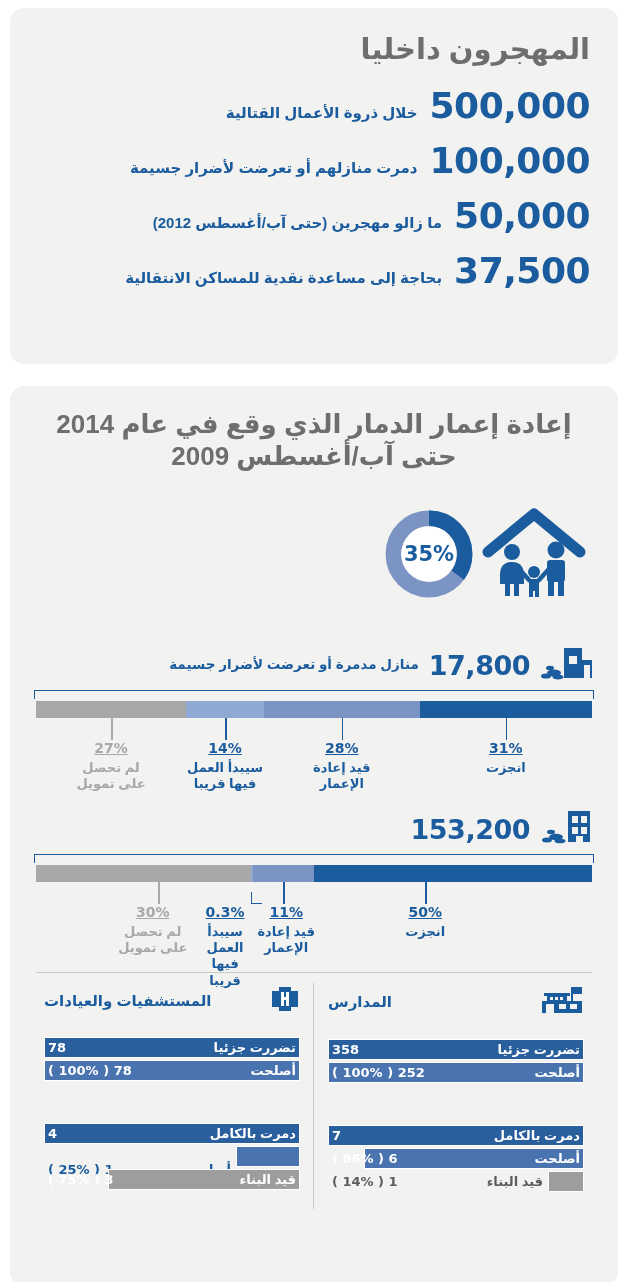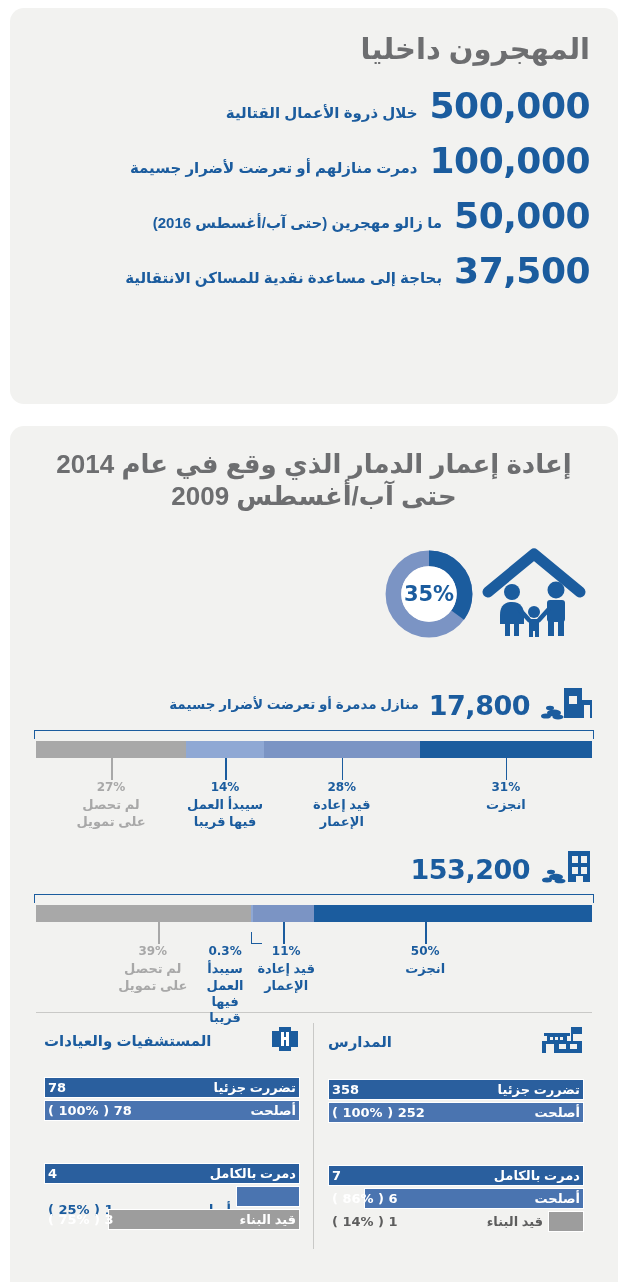--- a/index.html
+++ b/index.html
@@ -22,21 +22,21 @@
 
   
   .card {
     background: #f2f2f0;
     border-radius: 14px;
     position: relative;
   }
 
   
   #idp-card {
-    height: 396px;
+    height: 356px;
     padding: 26px 28px 10px 28px;
   }
 
   .idp-title {
     text-align: right;
     color: #6d6e70;
     font-size: 29px;
     font-weight: bold;
     letter-spacing: 0px;
     line-height: 1.1;
@@ -215,25 +215,26 @@
   }
   .legend {
     position: absolute;
     top: 0;
     text-align: center;
     transform: translateX(-50%);
     direction: rtl;
     line-height: 1.25;
   }
   .legend .pct {
-    font-size: 12px;
+    font-size: 14px;
     font-weight: bold;
     font-family: "DejaVu Sans", sans-serif;
     color: #1b5c9e;
     display: block;
+    text-decoration: underline;
   }
   .legend .lbl {
     font-size: 13px;
     font-weight: bold;
     color: #1b5c9e;
     display: block;
     margin-top: 2px;
   }
   .legend.grey .pct, .legend.grey .lbl { color: #a8a8a8; }
 
@@ -333,21 +334,21 @@
     <div class="idp-row">
       <span class="idp-number">500,000</span>
       <span class="idp-label">خلال ذروة الأعمال القتالية</span>
     </div>
     <div class="idp-row">
       <span class="idp-number">100,000</span>
       <span class="idp-label">دمرت منازلهم أو تعرضت لأضرار جسيمة</span>
     </div>
     <div class="idp-row">
       <span class="idp-number">50,000</span>
-      <span class="idp-label">ما زالو مهجرين (حتى آب/أغسطس 2016)</span>
+      <span class="idp-label">ما زالو مهجرين (حتى آب/أغسطس 2012)</span>
     </div>
     <div class="idp-row">
       <span class="idp-number">37,500</span>
       <span class="idp-label">بحاجة إلى مساعدة نقدية للمساكن الانتقالية</span>
     </div>
   </section>
 
   <section class="card" id="recon-card">
 
     <h2 class="recon-title">إعادة إعمار الدمار الذي وقع في عام 2014 حتى آب/أغسطس 2009</h2>
@@ -484,21 +485,21 @@
         </span>
         <span class="legend" style="left:45.0%; width:62px">
           <span class="pct">11%</span>
           <span class="lbl">قيد إعادة الإعمار</span>
         </span>
         <span class="legend" style="left:34.0%; width:62px">
           <span class="pct">0.3%</span>
           <span class="lbl">سيبدأ العمل فيها قريبا</span>
         </span>
         <span class="legend grey" style="left:21.0%; width:76px">
-          <span class="pct">39%</span>
+          <span class="pct">30%</span>
           <span class="lbl">لم تحصل على تمويل</span>
         </span>
       </div>
     </div>
 
     <div class="facility-divider"></div>
 
     <div class="facilities">
 
       <div class="facility-col">

